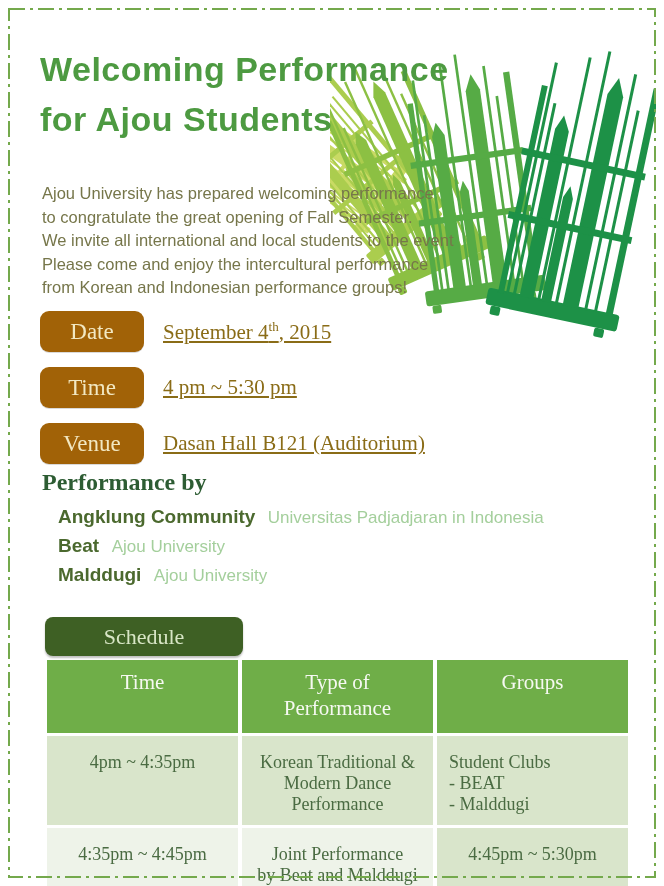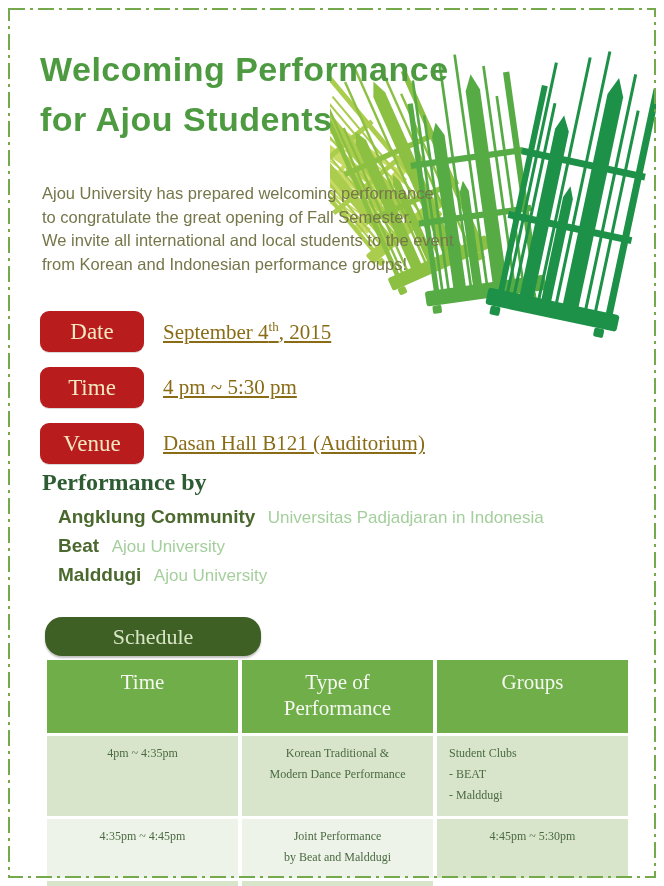--- a/index.html
+++ b/index.html
@@ -17,21 +17,21 @@
     letter-spacing:0.5px;
   }
   .intro {
     position:absolute; left:42px; top:182px; z-index:2;
     color:#76764a; font-size:16.5px; line-height:23.5px;
   }
 
   .info-rows { position:absolute; left:40px; top:311px; z-index:2; }
   .info-row { display:flex; align-items:center; margin-bottom:15px; height:41px; }
   .badge {
-    width:104px; height:41px; background:#b91c1c; border-radius:9px;
+    width:104px; height:41px; background:#a16207; border-radius:9px;
     color:#f2e8c2; font-family:"Liberation Serif", serif; font-size:23px;
     display:flex; align-items:center; justify-content:center;
     box-shadow:0 1px 0 rgba(0,0,0,0.15);
   }
   .info-value {
     margin-left:19px; color:#8a6c17;
     font-family:"Liberation Serif", serif; font-size:21px;text-decoration:underline;
   }
   .info-value sup { font-size:0.62em; }
 
@@ -39,39 +39,39 @@
   .performance-heading {
     font-family:"Liberation Serif", serif; font-weight:bold;
     color:#2d5c33; font-size:24px; margin-bottom:10px;
   }
   .performer-line { margin-bottom:7px;margin-left:16px; }
   .performer-name { color:#4b692e; font-size:19px; font-weight:bold; }
   .performer-affiliation { color:#a4cf9c; font-size:17px; margin-left:8px; }
 
   .schedule-button {
     position:absolute; left:45px; top:617px; z-index:2;
-    width:216px; height:39px; background:#3e6024; border-radius:17px;
+    width:198px; height:39px; background:#3e6024; border-radius:8px;
     color:#d8e6c6; font-family:"Liberation Serif", serif; font-size:22px;
     display:flex; align-items:center; justify-content:center;
     box-shadow:0 2px 2px rgba(0,0,0,0.25);
   }
 
   .sched-table {
     position:absolute; left:47px; top:660px; z-index:2; width:581px;
     display:grid; grid-template-columns:1fr 1fr 1fr;
     column-gap:4px; row-gap:3px;
     font-family:"Liberation Serif", serif;
   }
   .th {
     background:#6fae48; color:#f6f9f2; font-size:21px; line-height:26px;
     text-align:center; padding:9px 28px 12px; min-height:62px;
   }
   .td {
-    color:#4a6b42; font-size:12px; line-height:21px;
-    padding:7px 6px 10px;
+    color:#4a6b42; font-size:18px; line-height:21px;
+    padding:16px 6px 10px;
   }
   .td.center { text-align:center; }
   .td.left { text-align:left; padding-left:12px; }
   .row-a { background:#d9e5cb; }
   .row-b { background:#eef3e9; }
 </style>
 </head>
 <body>
 
 <svg class="page-border-svg" width="664" height="886">
@@ -108,20 +108,21 @@
 
 <h1 class="title">
   <div>Welcoming Performance</div>
   <div>for Ajou Students</div>
 </h1>
 
 <div class="intro">
   <div>Ajou University has prepared welcoming performance</div>
   <div>to congratulate the great opening of Fall Semester.</div>
   <div>We invite all international and local students to the event</div>
+  <div>Please come and enjoy the intercultural performance</div>
   <div>from Korean and Indonesian performance groups!</div>
 </div>
 
 <div class="info-rows">
   <div class="info-row">
     <span class="badge">Date</span>
     <span class="info-value"><span>September 4</span><sup>th</sup><span>, 2015</span></span>
   </div>
   <div class="info-row">
     <span class="badge">Time</span>

